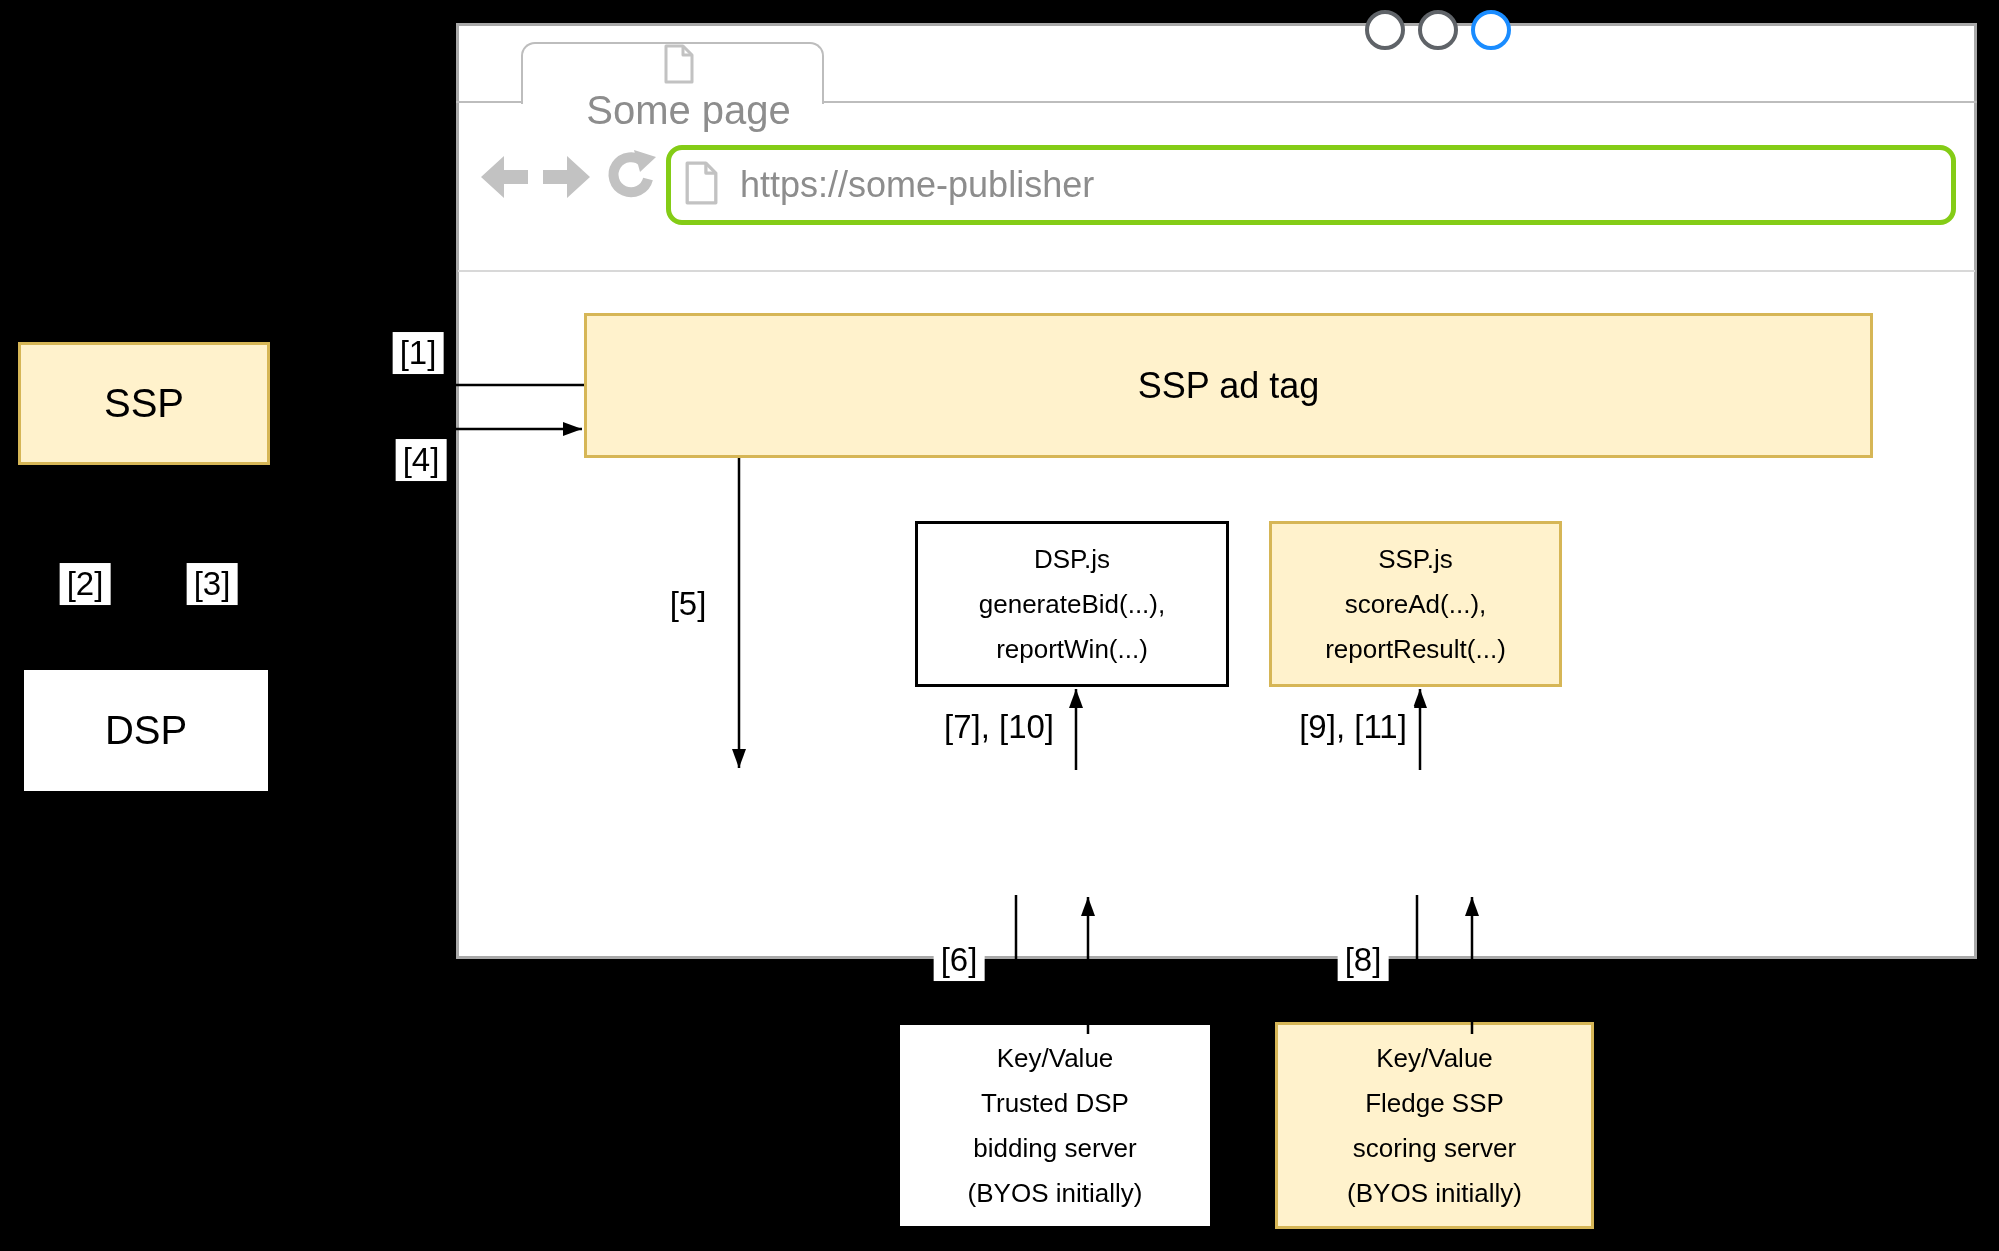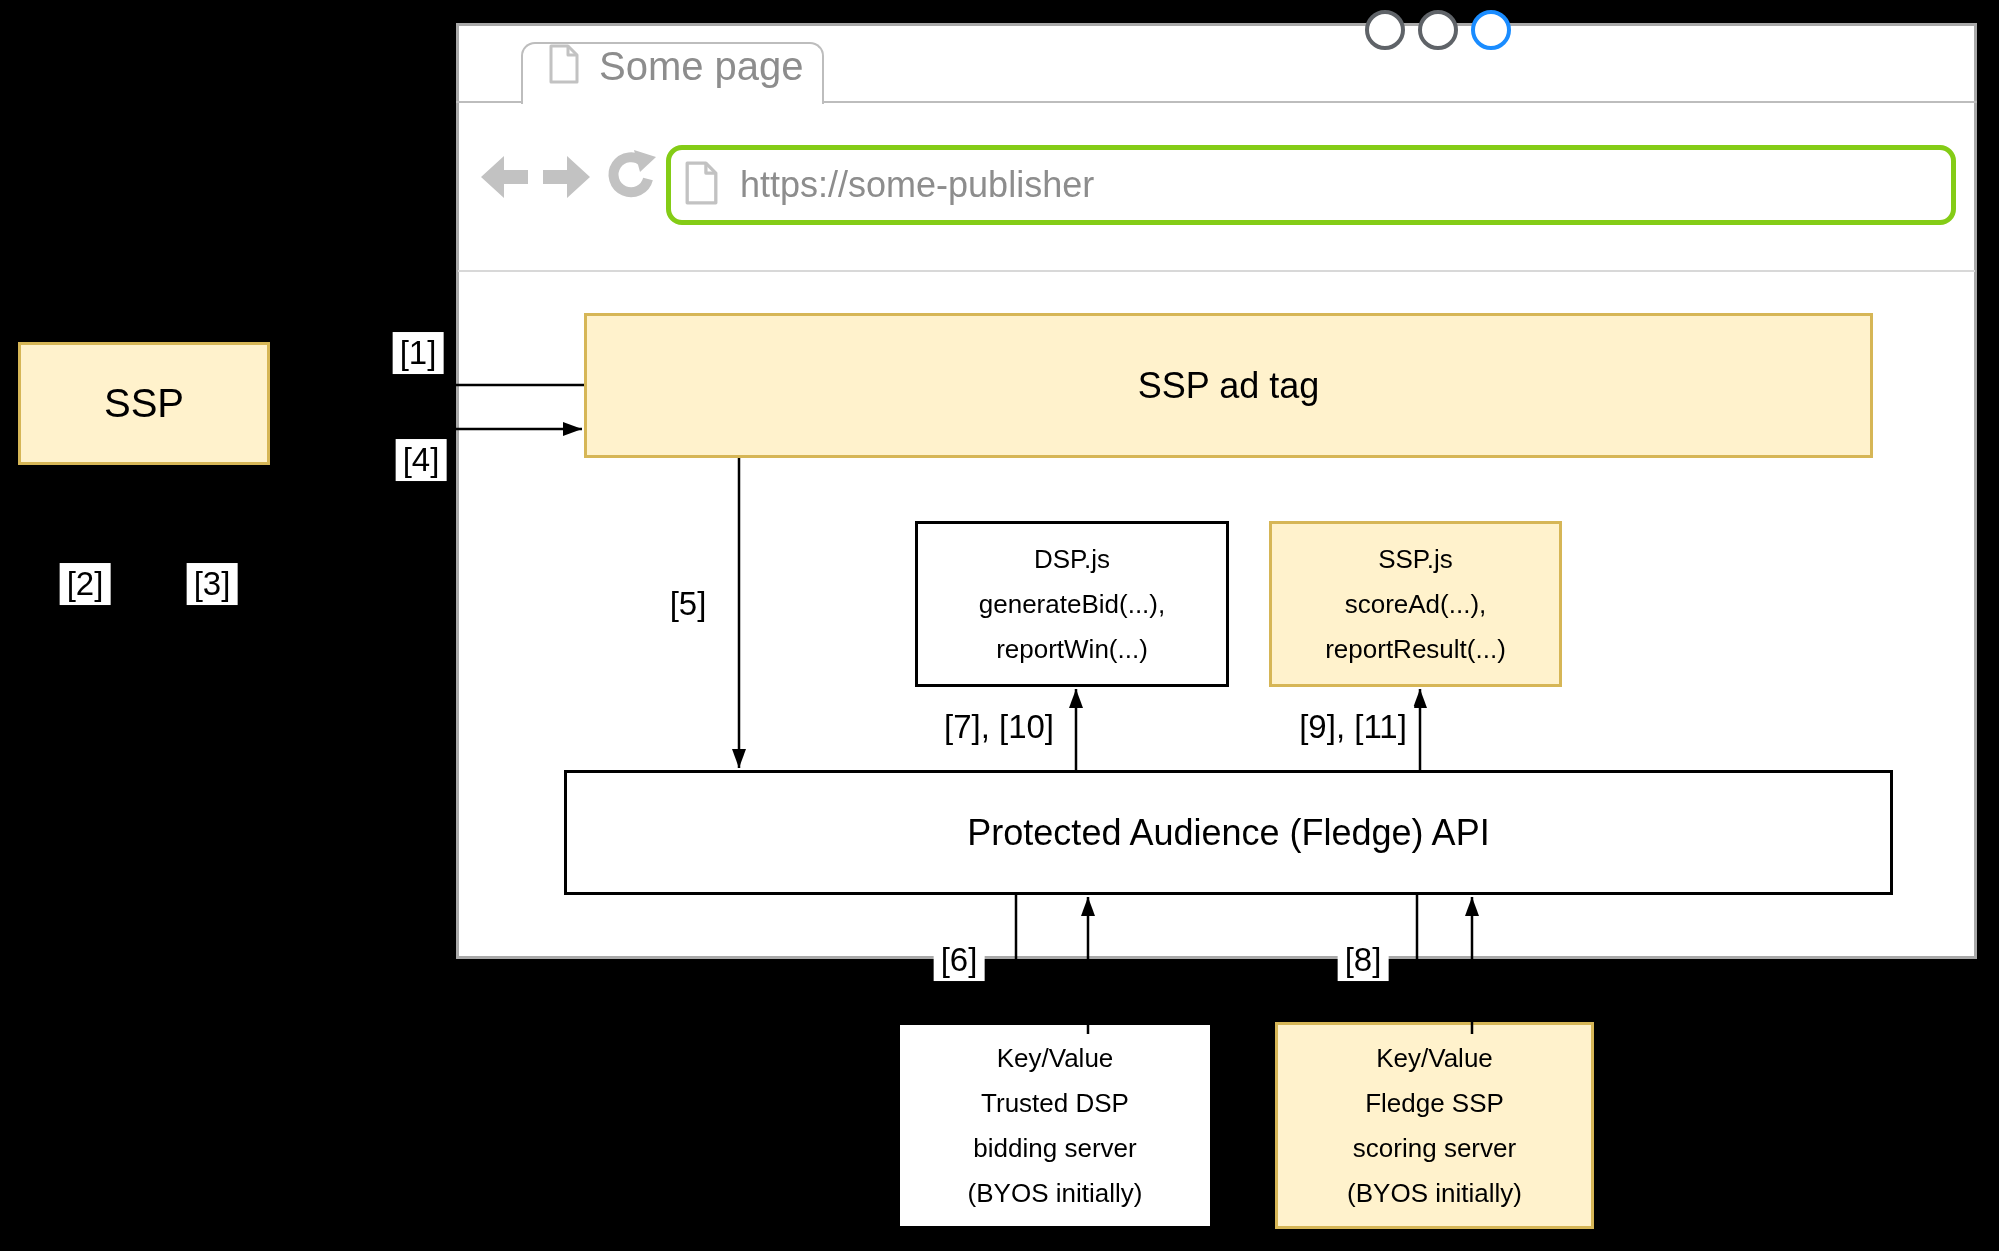--- a/index.html
+++ b/index.html
@@ -9,21 +9,21 @@
   }
   
   .browser{
     position:absolute;left:456px;top:23px;width:1521px;height:936px;
     background:#fff;border:3px solid #a9a9a9;box-sizing:border-box;z-index:1;
   }
   .tabline{position:absolute;left:456px;top:101px;width:1521px;height:2px;background:#bdbdbd;z-index:2;}
   .tab{
     position:absolute;left:521px;top:42px;width:303px;height:62px;background:#fff;
     border:2px solid #bdbdbd;border-bottom:none;border-radius:14px 14px 0 0;
-    box-sizing:border-box;z-index:3;display:flex;align-items:flex-start;padding-left:26px;
+    box-sizing:border-box;z-index:3;display:flex;align-items:center;padding-left:12px;flex-direction:column;
   }
   .tab-title{font-size:40px;color:#8d8d8d;margin-left:20px;white-space:nowrap;}
   .winctl{position:absolute;top:10px;width:40px;height:40px;border-radius:50%;
     border:4px solid #5f6368;box-sizing:border-box;background:#fff;z-index:3;}
   .winctl.blue{border-color:#1a8cff;}
   .toolbar-icon{position:absolute;z-index:3;}
   .urlbar{
     position:absolute;left:666px;top:145px;width:1290px;height:80px;background:#fff;
     border:5px solid #84cc16;border-radius:16px;box-sizing:border-box;z-index:3;
     display:flex;align-items:center;padding-left:14px;
@@ -103,40 +103,40 @@
       </svg>
     </span>
     <span class="url-text">https://some-publisher</span>
   </div>
 
   <div class="headersep"></div>
 
   <div class="dbox yellow box-ssp">
     <div class="t40">SSP</div>
   </div>
+  <div class="dbox white box-dsp" style="border-width:2px;">
+    <div class="t40">DSP</div>
+  </div>
 
   <div class="dbox yellow box-adtag">
     <div class="t36">SSP ad tag</div>
   </div>
 
   <div class="dbox white box-dspjs">
     <div class="t33">DSP.js</div>
     <div class="t33">generateBid(...),</div>
     <div class="t33">reportWin(...)</div>
   </div>
 
   <div class="dbox yellow box-sspjs">
     <div class="t33">SSP.js</div>
     <div class="t33">scoreAd(...),</div>
     <div class="t33">reportResult(...)</div>
   </div>
 
-  <div class="dbox white box-fledge">
-    <div class="t36">Protected Audience (Fledge) API</div>
-  </div>
 
   <div class="dbox white box-kvdsp">
     <div class="t33">Key/Value</div>
     <div class="t33">Trusted DSP</div>
     <div class="t33">bidding server</div>
     <div class="t33">(BYOS initially)</div>
   </div>
 
   <div class="dbox yellow box-kvssp">
     <div class="t33">Key/Value</div>

